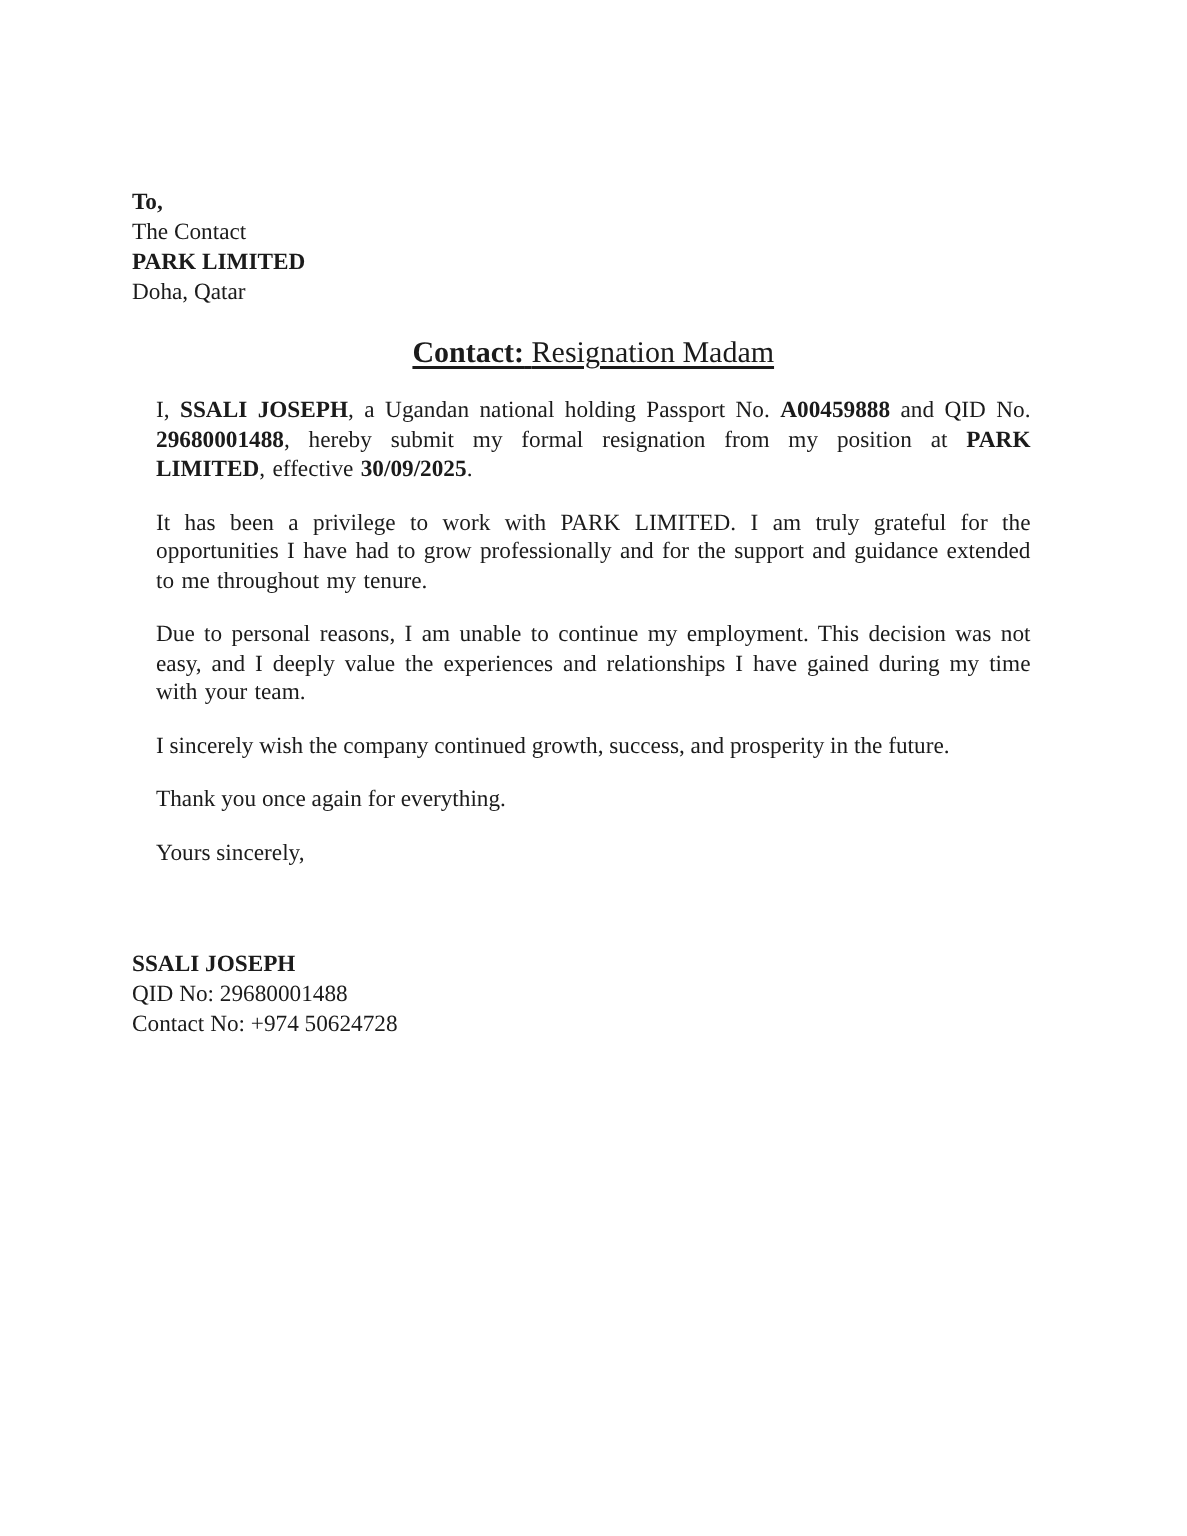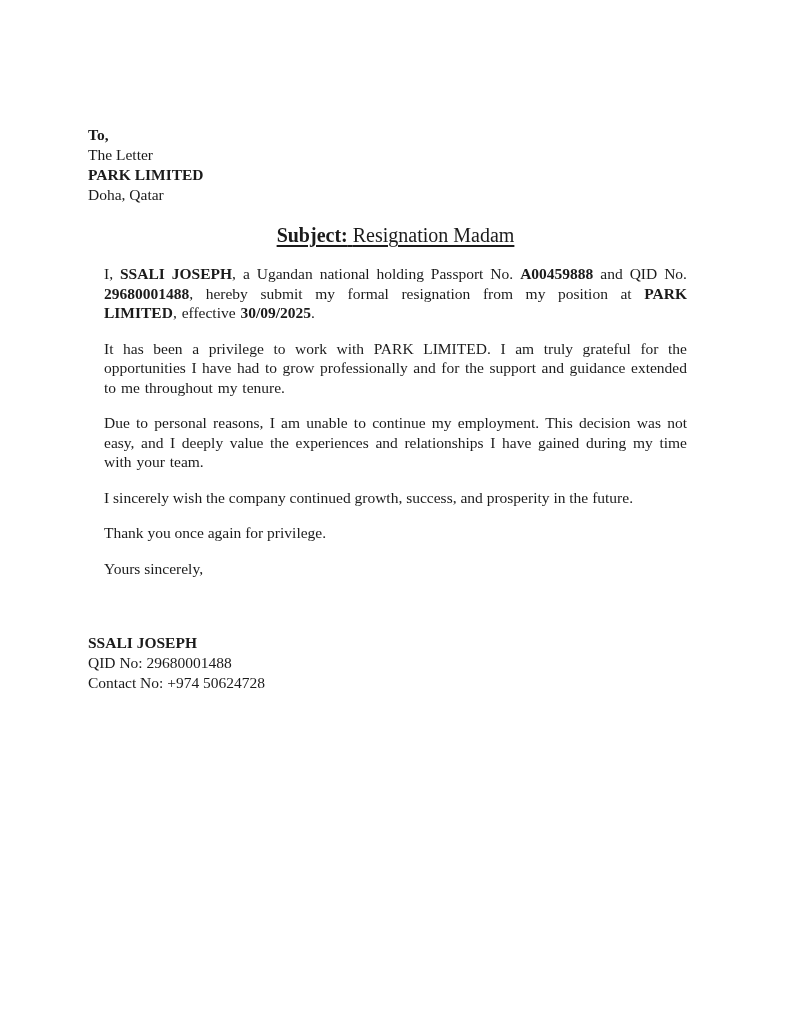--- a/index.html
+++ b/index.html
@@ -54,39 +54,39 @@
   .closing         { margin-top: 19px; }
   .signature-block { margin-top: 55px; line-height: 20px; }
 </style>
 </head>
 <body>
 
 <div class="page">
 
   <div class="recipient-block">
     <div class="recipient-line b">To,</div>
-    <div class="recipient-line">The Letter</div>
+    <div class="recipient-line">The Contact</div>
     <div class="recipient-line b">PARK LIMITED</div>
     <div class="recipient-line">Doha, Qatar</div>
   </div>
 
   <div class="subject-line">
-    <span class="subject-underline"><span class="b">Subject:</span> <span>Resignation Madam</span></span>
+    <span class="subject-underline"><span class="b">Contact:</span> <span>Resignation Madam</span></span>
   </div>
 
 
   <p class="body-para justified para-intro"><span>I, </span><span class="b">SSALI JOSEPH</span><span>, a Ugandan national holding Passport No. </span><span class="b">A00459888</span><span> and QID No. </span><span class="b">29680001488</span><span>, hereby submit my formal resignation from my position at </span><span class="b">PARK LIMITED</span><span>, effective </span><span class="b">30/09/2025</span><span>.</span></p>
 
   <p class="body-para justified para-privilege">It has been a privilege to work with PARK LIMITED. I am truly grateful for the opportunities I have had to grow professionally and for the support and guidance extended to me throughout my tenure.</p>
 
   <p class="body-para justified para-reasons">Due to personal reasons, I am unable to continue my employment. This decision was not easy, and I deeply value the experiences and relationships I have gained during my time with your team.</p>
 
   <p class="body-para para-wishes">I sincerely wish the company continued growth, success, and prosperity in the future.</p>
 
-  <p class="body-para para-thanks">Thank you once again for privilege.</p>
+  <p class="body-para para-thanks">Thank you once again for everything.</p>
 
   <p class="body-para closing">Yours sincerely,</p>
 
   <div class="signature-block">
     <div class="b">SSALI JOSEPH</div>
     <div>QID No: 29680001488</div>
     <div>Contact No: +974 50624728</div>
   </div>
 
 </div>

